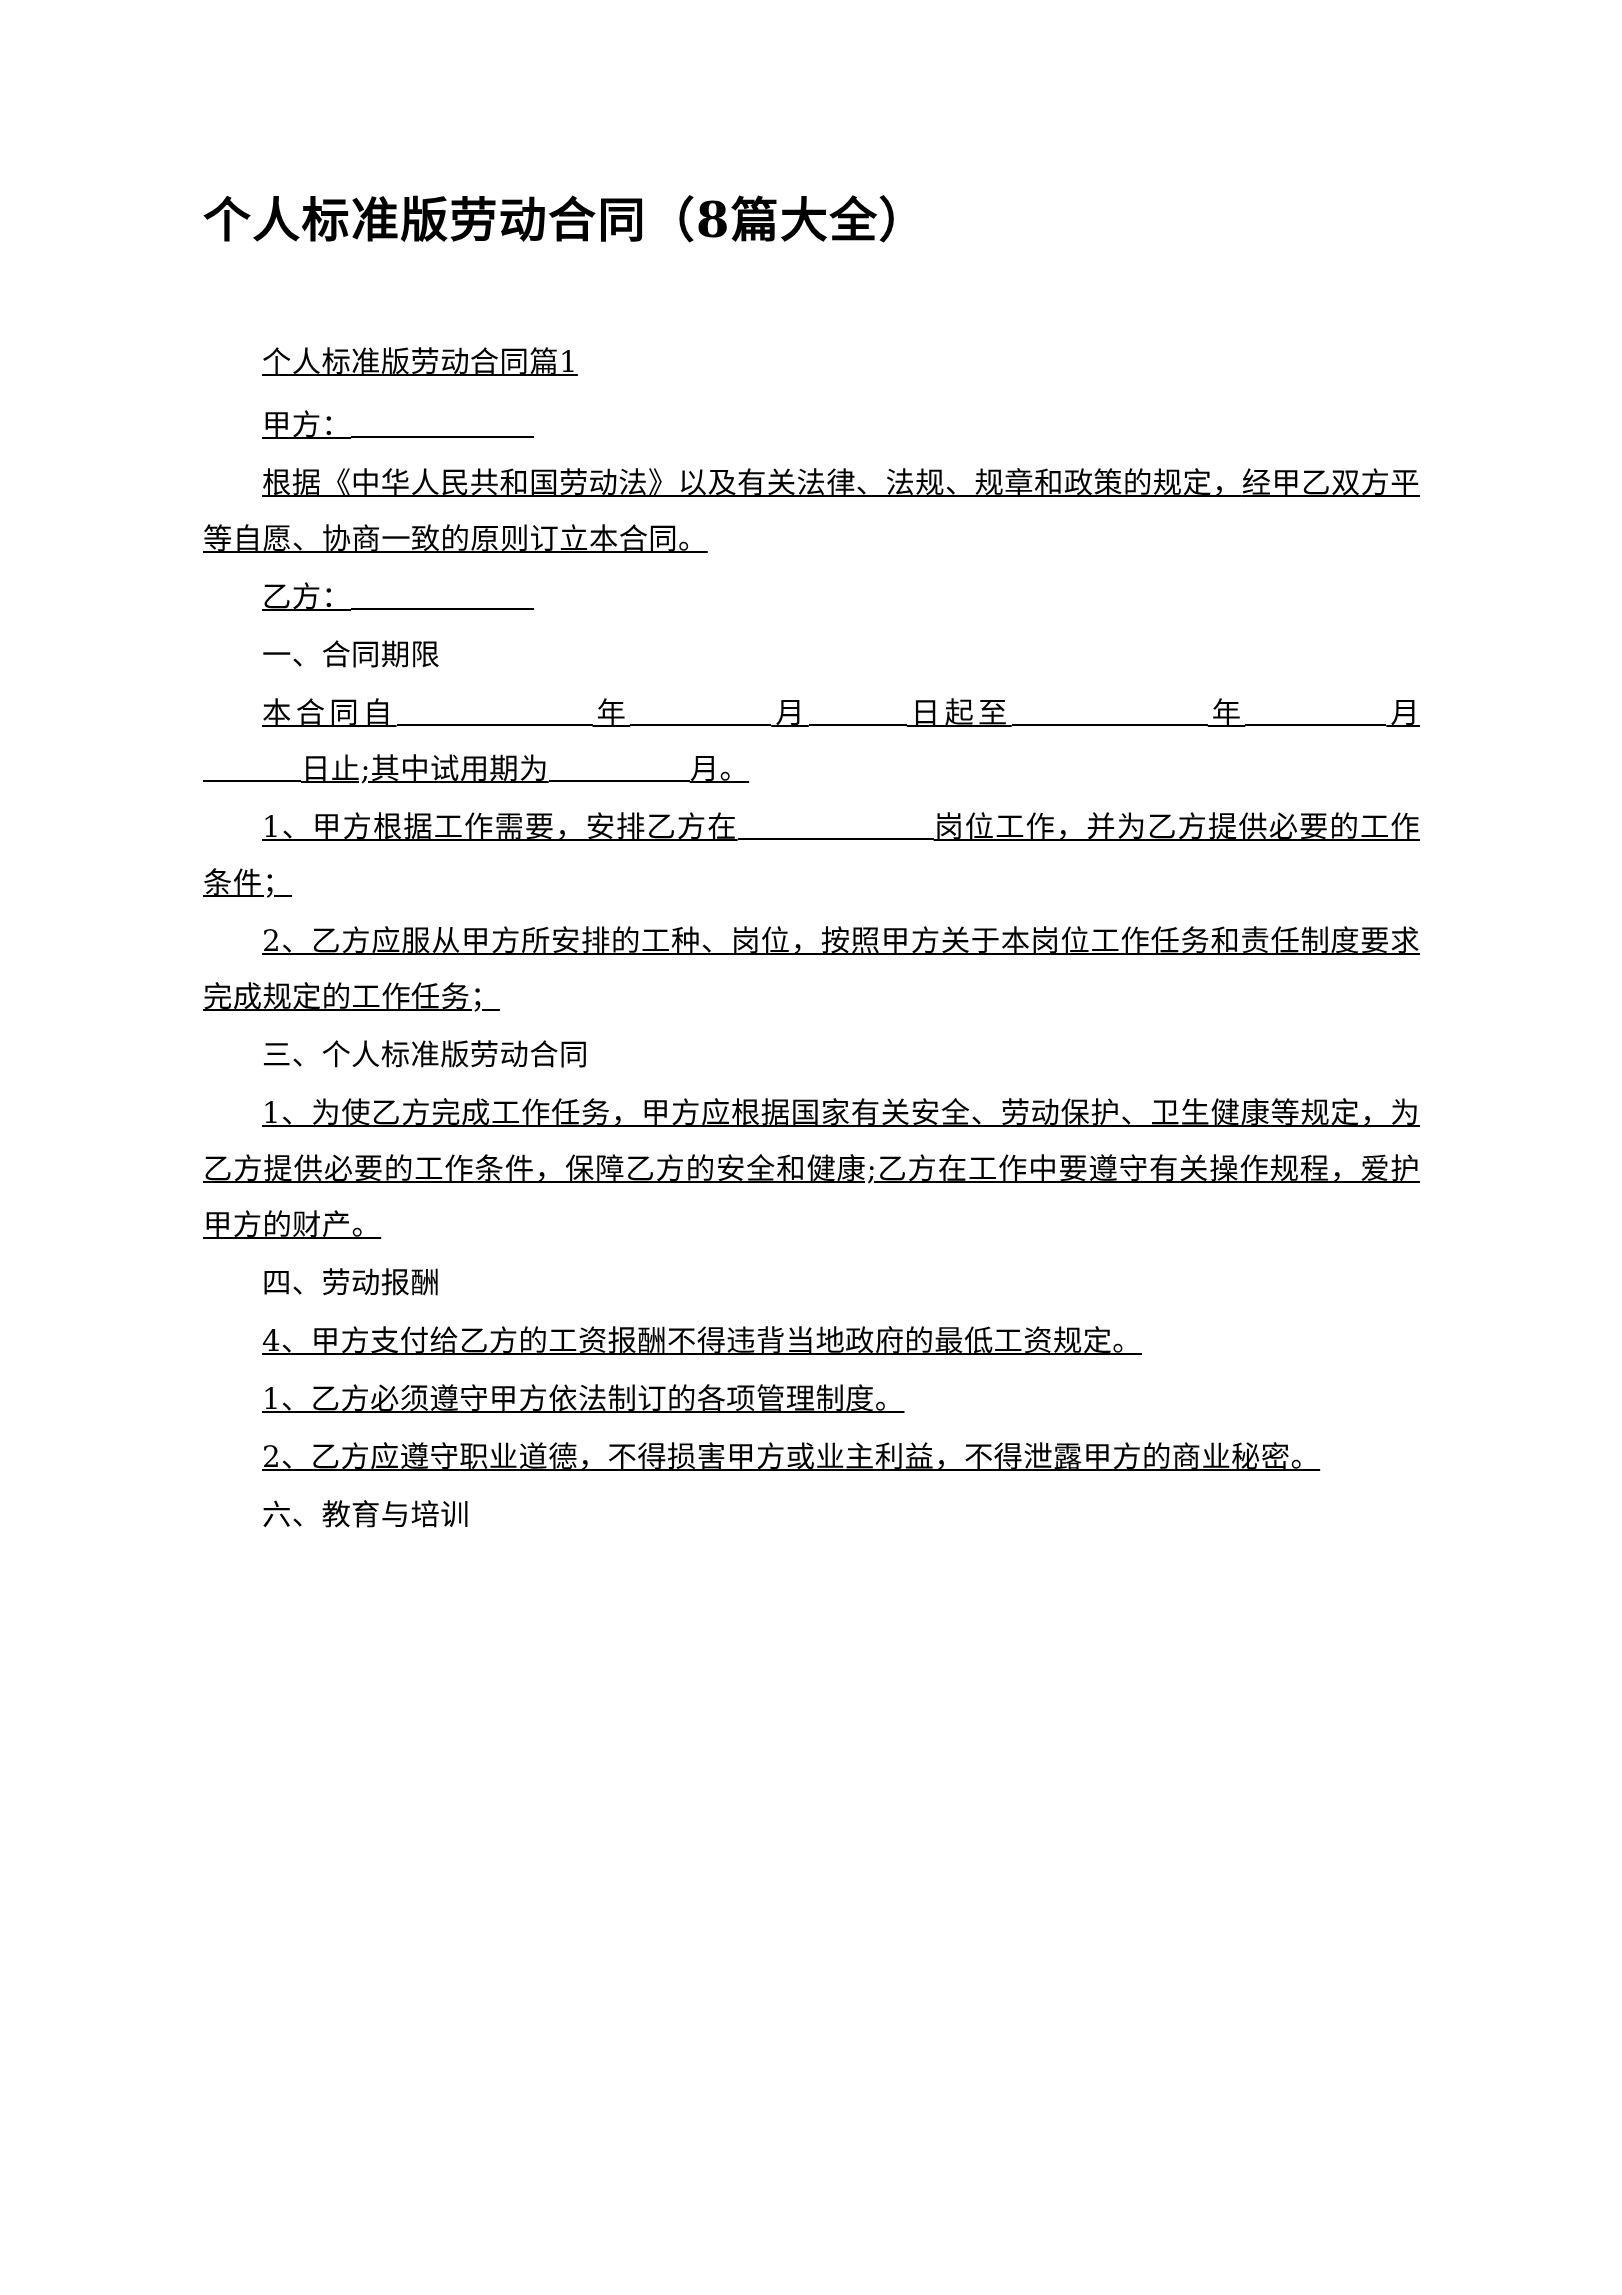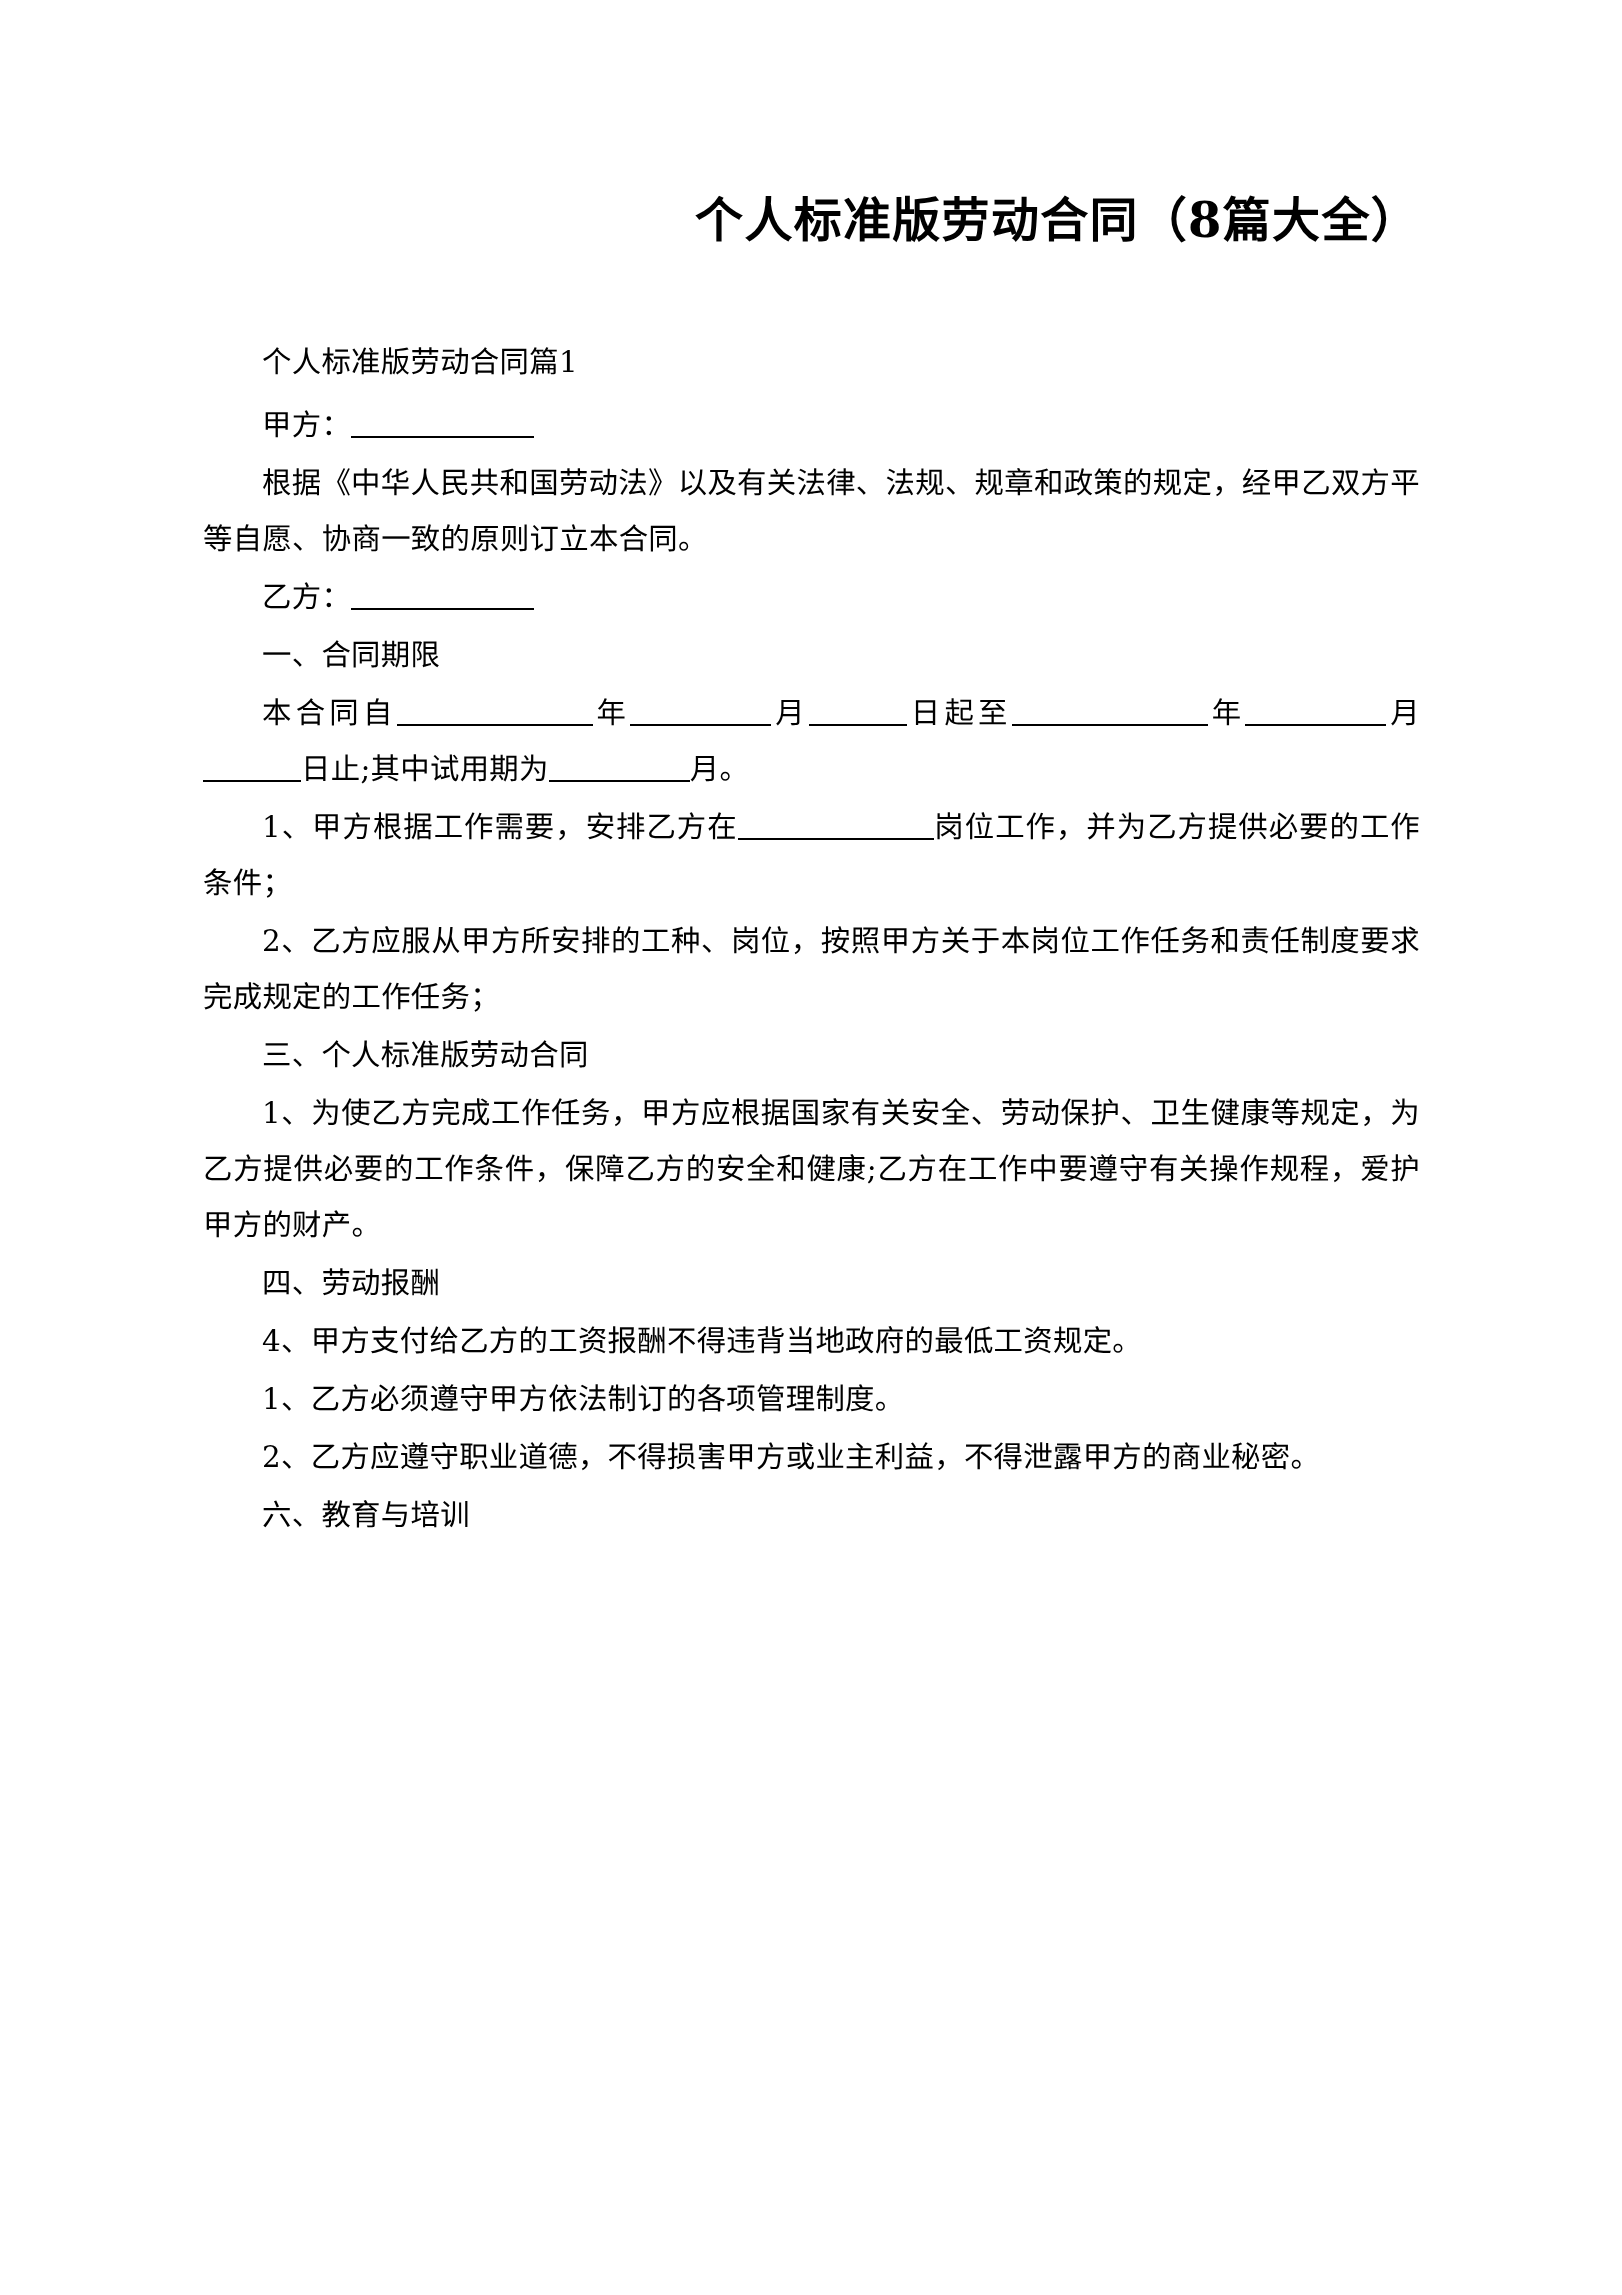--- a/index.html
+++ b/index.html
@@ -26,38 +26,39 @@
     width: 1623px;
     padding: 190px 203px 0 203px;
     box-sizing: border-box;
   }
 
   
   .doc-title {
     font-size: 48px;
     font-weight: bold;
     line-height: 1.25;
-    text-align: right;
+    text-align: left;
     letter-spacing: 1.3px;
     margin: 0 0 84px 0;
     white-space: nowrap;
   }
 
   
   .para {
     font-size: 29.4px;
     line-height: 56px;
     text-align: justify;
     text-justify: inter-ideograph;
     margin: 0 0 2px 0;
     letter-spacing: 0.3px;
     word-break: break-all;
   }
   .para.indent {
     text-indent: 59px;
+    text-decoration: underline;
   }
   .para.heading {
     text-indent: 59px;
   }
   .gap-m { margin-bottom: 6.5px; }
 
   
   .blank {
     display: inline-block;
     border-bottom: 2px solid #000;

